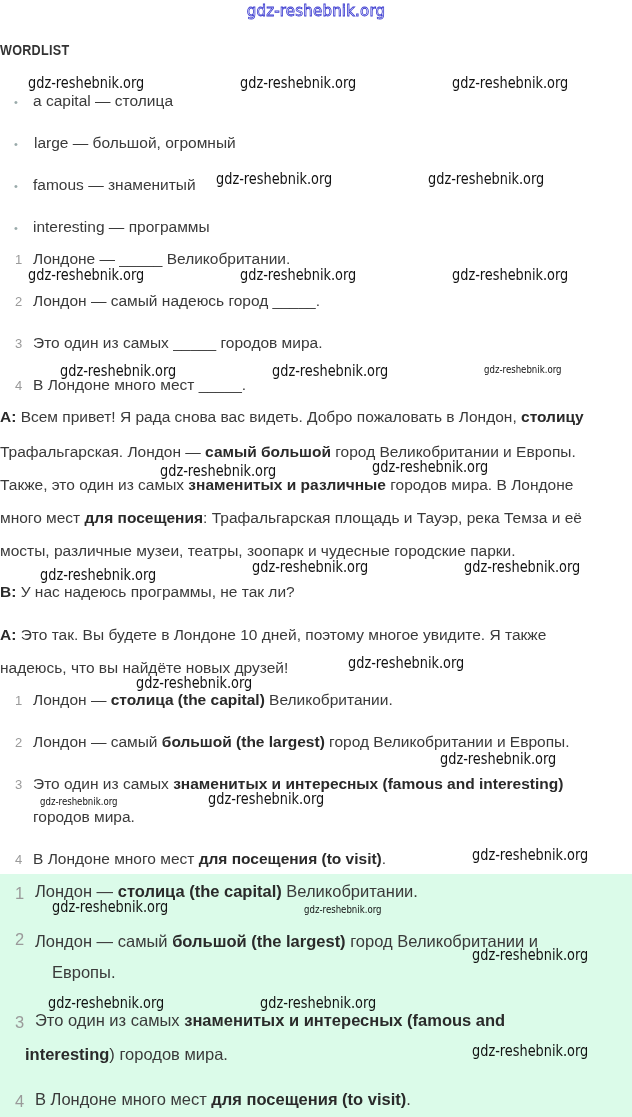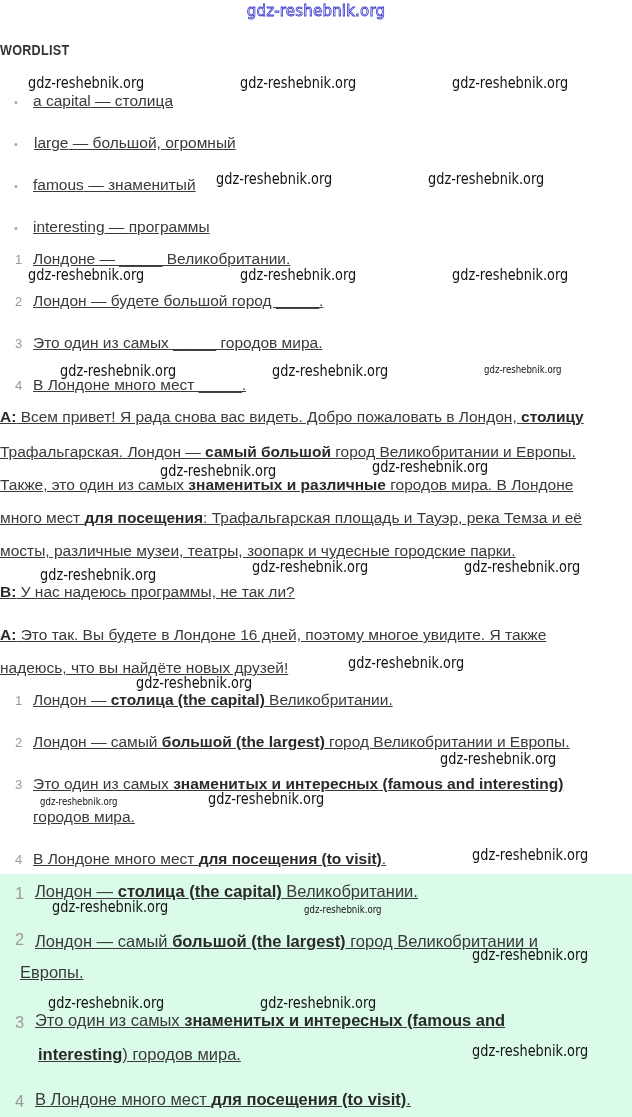--- a/index.html
+++ b/index.html
@@ -12,21 +12,21 @@
     .top-wm {
       left: 0; width: 632px; top: 2px; text-align: center;
       font-family: "DejaVu Sans", sans-serif; font-size: 15px;
       color: #ffffff; -webkit-text-stroke: 0.8px #3a3ad0; letter-spacing: 0.2px;
     }
     .heading { left: 0; top: 42px; font-weight: bold; font-size: 14px; color: #333; letter-spacing: 0.3px; transform: scaleX(0.9); transform-origin: left; }
     .wm { font-family: "DejaVu Sans", sans-serif; color: #111; font-size: 15px; transform: scaleX(0.86); transform-origin: left; }
     .wm.small { font-size: 10px; }
     .bullet { color: #9aa; font-size: 11px; position: absolute; left: 14px; }
     .num { color: #9a9a9a; position: absolute; font-size: 13px; }
-    .line { color: #3a3a3a; text-decoration: underline; }
+    .line { color: #3a3a3a; }
     b { color: #2a2a2a; }
     .green {
       position: absolute; left: 0; top: 874px; width: 632px; height: 243px;
       background: #dbfbe9;
     }
     .big { font-size: 16.5px; }
   </style>
 </head>
 <body>
 
@@ -50,35 +50,35 @@
   <div>
     <span class="bullet" style="top:222px">•</span>
     <span class="abs line" style="left:33px;top:218px"><span>interesting</span><span> — </span><span>программы</span></span>
   </div>
 </div>
 
 <div>
   <span class="num" style="left:15px;top:252px">1</span>
   <span class="abs line" style="left:33px;top:250px">Лондоне — _____ Великобритании.</span>
   <span class="num" style="left:15px;top:294px">2</span>
-  <span class="abs line" style="left:33px;top:292px">Лондон — будете большой город _____.</span>
+  <span class="abs line" style="left:33px;top:292px">Лондон — самый надеюсь город _____.</span>
   <span class="num" style="left:15px;top:336px">3</span>
   <span class="abs line" style="left:33px;top:334px">Это один из самых _____ городов мира.</span>
   <span class="num" style="left:15px;top:378px">4</span>
   <span class="abs line" style="left:33px;top:376px">В Лондоне много мест _____.</span>
 </div>
 
 <div>
   <div class="abs line" style="left:0;top:408px"><b>A:</b><span> Всем привет! Я рада снова вас видеть. Добро пожаловать в Лондон, </span><b>столицу</b></div>
   <div class="abs line" style="left:0;top:443px"><span>Трафальгарская. Лондон — </span><b>самый большой</b><span> город Великобритании и Европы.</span></div>
   <div class="abs line" style="left:0;top:476px"><span>Также, это один из самых </span><b>знаменитых и различные</b><span> городов мира. В Лондоне</span></div>
   <div class="abs line" style="left:0;top:509px"><span>много мест </span><b>для посещения</b><span>: Трафальгарская площадь и Тауэр, река Темза и её</span></div>
   <div class="abs line" style="left:0;top:542px">мосты, различные музеи, театры, зоопарк и чудесные городские парки.</div>
   <div class="abs line" style="left:0;top:583px"><b>B:</b><span> У нас надеюсь программы, не так ли?</span></div>
-  <div class="abs line" style="left:0;top:626px"><b>A:</b><span> Это так. Вы будете в Лондоне 16 дней, поэтому многое увидите. Я также</span></div>
+  <div class="abs line" style="left:0;top:626px"><b>A:</b><span> Это так. Вы будете в Лондоне 10 дней, поэтому многое увидите. Я также</span></div>
   <div class="abs line" style="left:0;top:659px">надеюсь, что вы найдёте новых друзей!</div>
 </div>
 
 <div>
   <span class="num" style="left:15px;top:693px">1</span>
   <span class="abs line" style="left:33px;top:691px"><span>Лондон — </span><b>столица (the capital)</b><span> Великобритании.</span></span>
   <span class="num" style="left:15px;top:735px">2</span>
   <span class="abs line" style="left:33px;top:733px"><span>Лондон — самый </span><b>большой (the largest)</b><span> город Великобритании и Европы.</span></span>
   <span class="num" style="left:15px;top:777px">3</span>
   <span class="abs line" style="left:33px;top:775px"><span>Это один из самых </span><b>знаменитых и интересных (famous and interesting)</b></span>
@@ -86,24 +86,24 @@
   <span class="num" style="left:15px;top:852px">4</span>
   <span class="abs line" style="left:33px;top:850px"><span>В Лондоне много мест </span><b>для посещения (to visit)</b><span>.</span></span>
 </div>
 
 <div class="green"></div>
 <div>
   <span class="num big" style="left:15px;top:884px">1</span>
   <span class="abs line big" style="left:35px;top:882px"><span>Лондон — </span><b>столица (the capital)</b><span> Великобритании.</span></span>
   <span class="num big" style="left:15px;top:930px">2</span>
   <span class="abs line big" style="left:35px;top:932px"><span>Лондон — самый </span><b>большой (the largest)</b><span> город Великобритании и</span></span>
-  <span class="abs line big" style="left:20px;top:963px">Европы.</span>
+  <span class="abs line big" style="left:52px;top:963px">Европы.</span>
   <span class="num big" style="left:15px;top:1013px">3</span>
   <span class="abs line big" style="left:35px;top:1011px"><span>Это один из самых </span><b>знаменитых и интересных (famous and</b></span>
-  <span class="abs line big" style="left:38px;top:1045px"><b>interesting</b><span>) городов мира.</span></span>
+  <span class="abs line big" style="left:25px;top:1045px"><b>interesting</b><span>) городов мира.</span></span>
   <span class="num big" style="left:15px;top:1092px">4</span>
   <span class="abs line big" style="left:35px;top:1090px"><span>В Лондоне много мест </span><b>для посещения (to visit)</b><span>.</span></span>
 </div>
 
 <div>
   <span class="abs wm" style="left:28px;top:74px">gdz-reshebnik.org</span>
   <span class="abs wm" style="left:240px;top:74px">gdz-reshebnik.org</span>
   <span class="abs wm" style="left:452px;top:74px">gdz-reshebnik.org</span>
   <span class="abs wm" style="left:216px;top:170px">gdz-reshebnik.org</span>
   <span class="abs wm" style="left:428px;top:170px">gdz-reshebnik.org</span>

